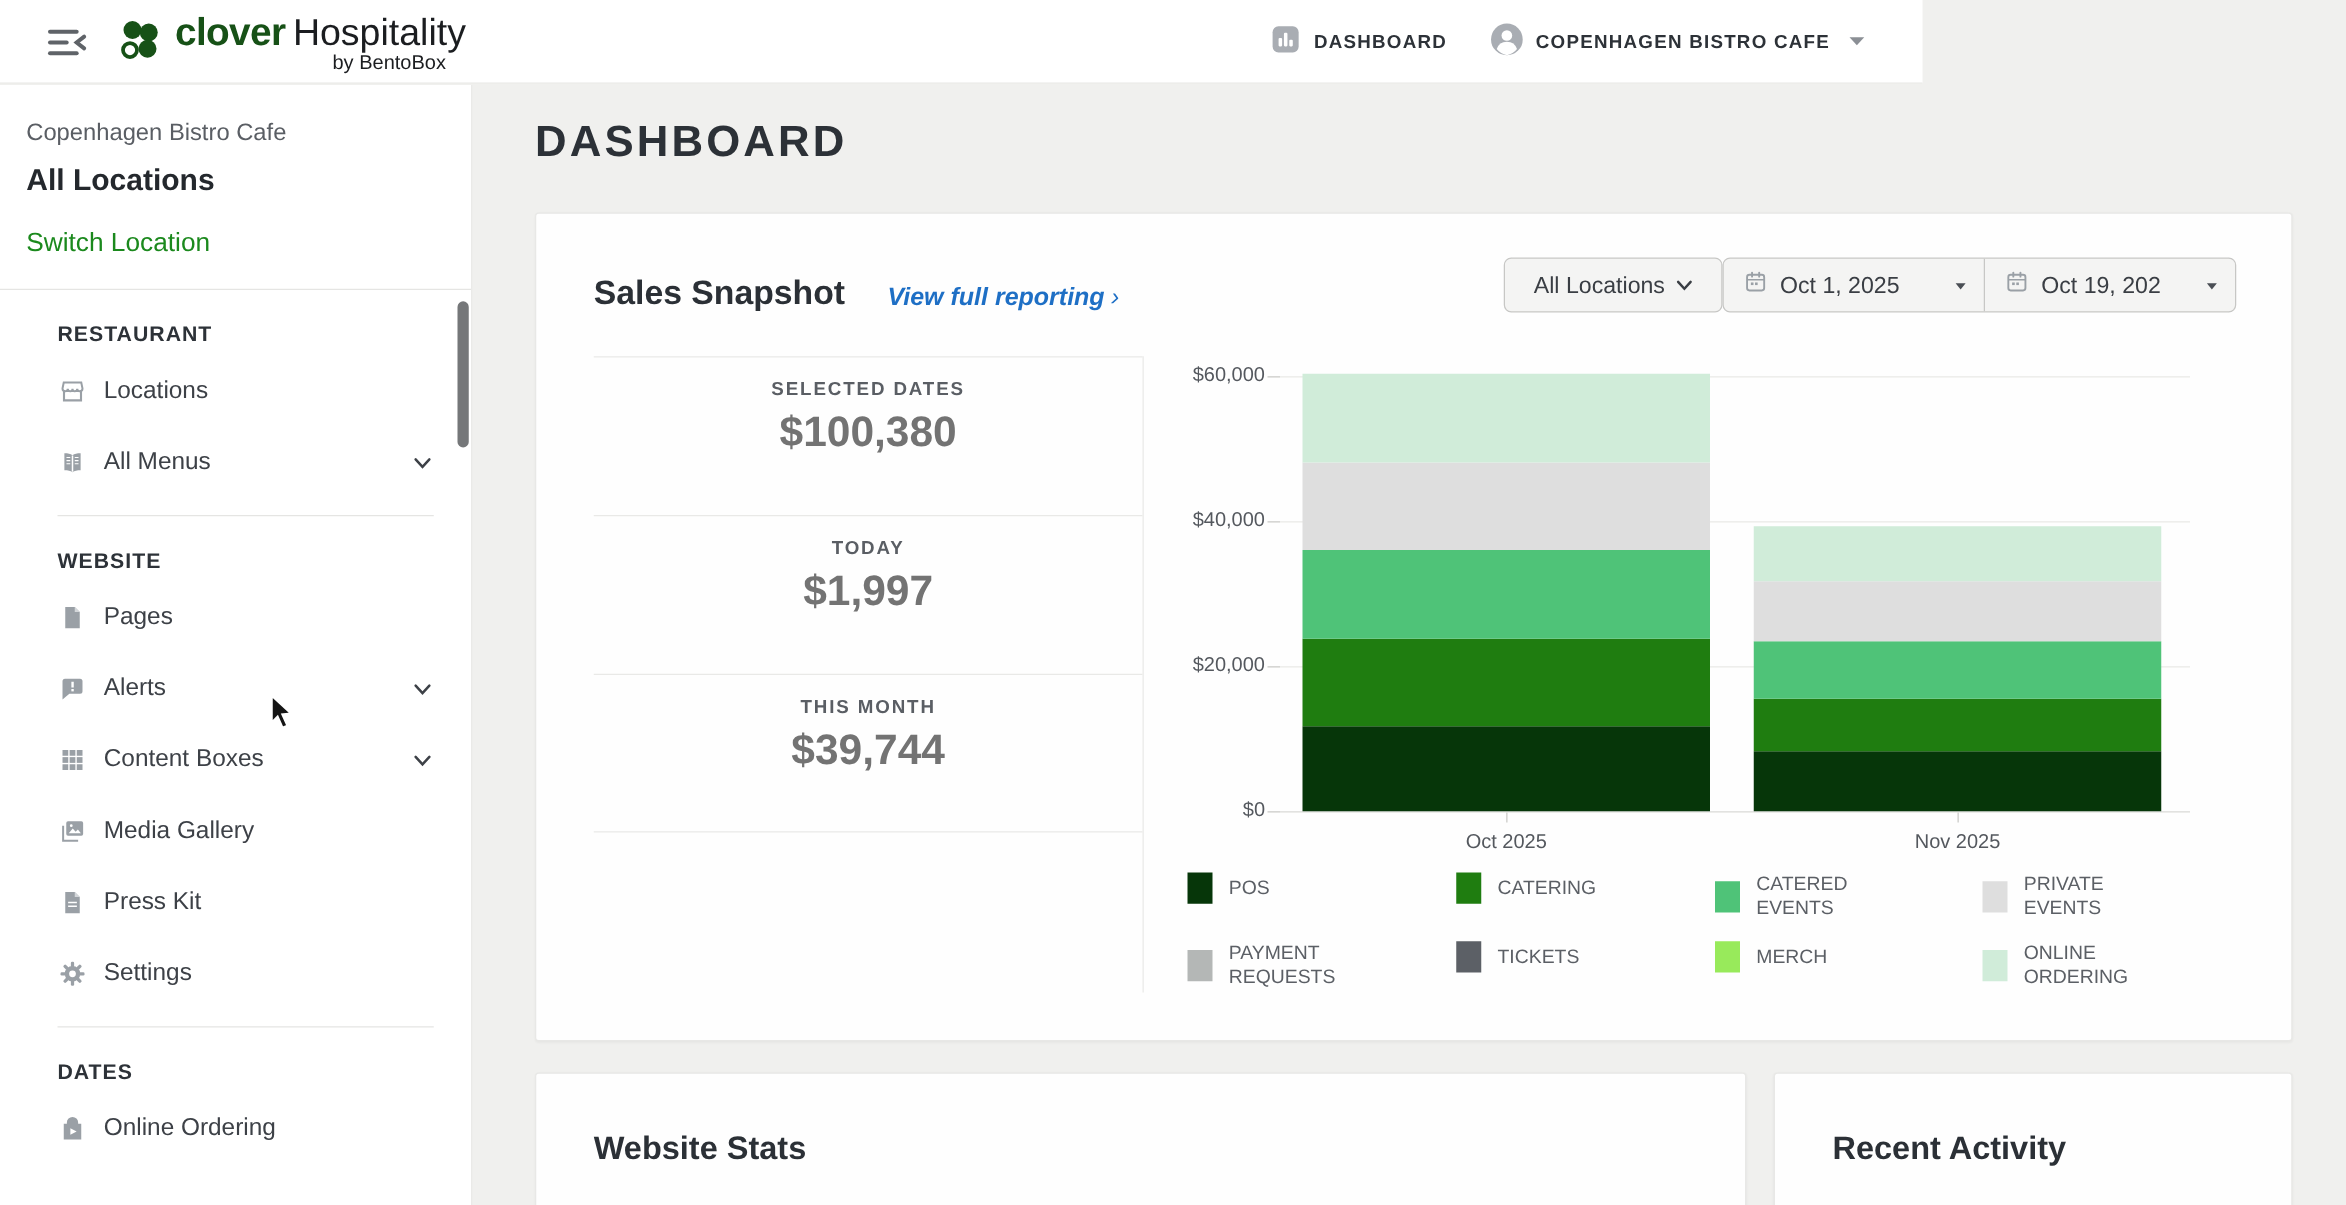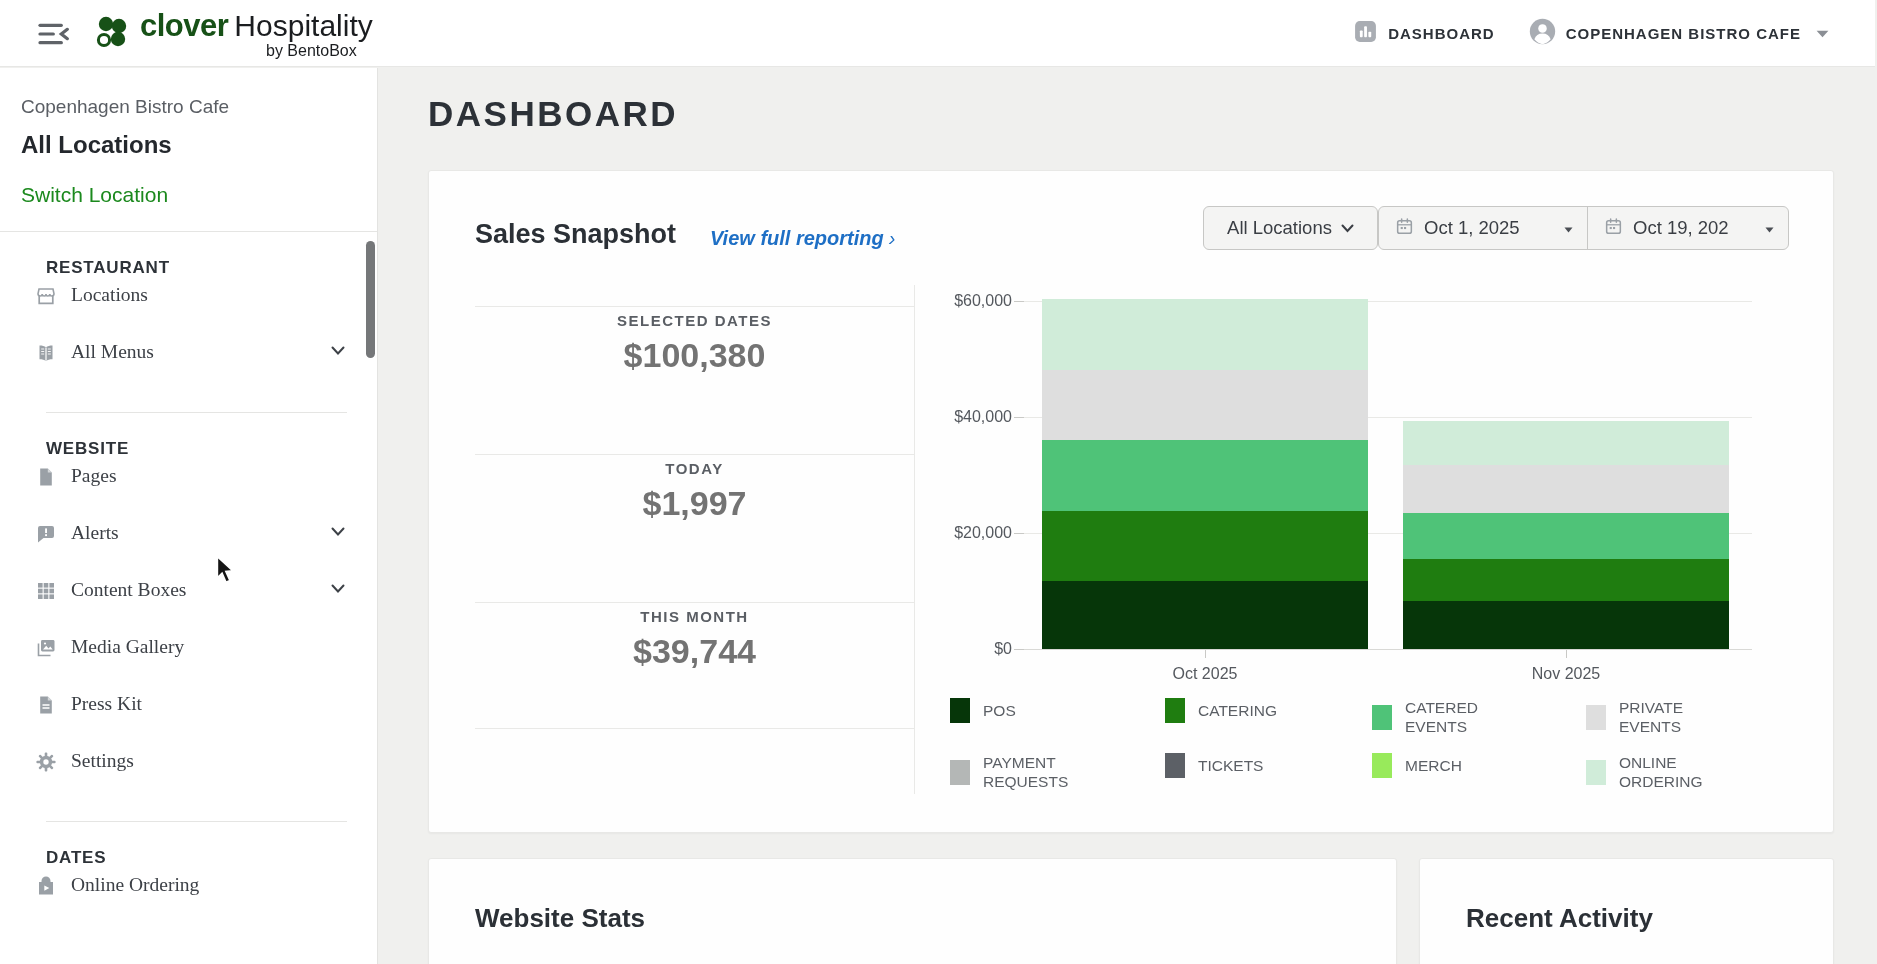--- a/index.html
+++ b/index.html
@@ -1,20 +1,20 @@
 <!DOCTYPE html>
 <html><head>
 <meta charset="utf-8">
 <style>
   * { margin:0; padding:0; box-sizing:border-box; }
   html,body { width:1877px; height:964px; overflow:hidden; background:#f0f0ee;
               font-family:"Liberation Sans", sans-serif; color:#2d3238; }
 
   
-  .header { position:absolute; top:0; left:0; width:1875px; height:67px; background:#fff;
+  .header { position:absolute; top:0; left:0; width:1538px; height:67px; background:#fff;
             border-bottom:1px solid #e7e7e5; z-index:20; }
   .collapse-btn { position:absolute; left:36px; top:18px; width:40px; height:32px; cursor:pointer; }
   .brand { position:absolute; left:92px; top:8px; display:flex; align-items:flex-start; }
   .brand-mark { margin-top:6px; }
   .brand-text { margin-left:8px; position:relative; }
   .brand-clover { font-size:31px; font-weight:800; color:#175117; letter-spacing:-0.5px; }
   .brand-hosp { font-size:30px; font-weight:400; color:#1b1d20; margin-left:6px; }
   .brand-by { position:absolute; right:16px; top:34px; font-size:16px; color:#1b1d20; }
   .hdr-right { position:absolute; right:45px; top:0; height:67px; display:flex; align-items:center; gap:34px; }
   .hdr-nav { display:flex; align-items:center; gap:10px; cursor:pointer; }
@@ -26,22 +26,22 @@
   
   .sidebar { position:absolute; top:68px; left:0; width:378px; bottom:0; background:#fff;
              border-right:1px solid #e3e3e1; overflow:hidden; z-index:10; }
   .side-org { margin:28px 0 0 21px; font-size:19px; color:#5a5e64; }
   .side-loc { margin:13px 0 0 21px; font-size:24px; font-weight:700; color:#24282d; }
   .side-switch { display:inline-block; margin:24px 0 0 21px; font-size:21px; font-weight:500;
                  color:#1b891d; cursor:pointer; }
   .side-div-full { margin-top:24px; border-top:1px solid #e5e5e3; }
   .side-div-inset { margin:14px 30px 0 46px; border-top:1px solid #e5e5e3; }
   .side-sec-title { margin:26px 0 6px 46px; font-size:17px; font-weight:700; letter-spacing:0.8px; color:#2d3238; }
-  .side-item { height:57px; display:flex; align-items:flex-start; padding-left:34px; padding-right:30px;
-               cursor:pointer; position:relative;font-family:Liberation Serif, serif; }
+  .side-item { height:57px; display:flex; align-items:center; padding-left:46px; padding-right:30px;
+               cursor:pointer; position:relative; }
   .side-ico { width:24px; height:24px; flex:0 0 24px; display:flex; align-items:center; }
   .side-label { margin-left:13px; font-size:19.5px; color:#3d4147; }
   .side-chev { margin-left:auto; width:18px; height:18px; }
   .side-scroll-thumb { position:absolute; left:366px; top:173px; width:9px; height:117px;
                        background:#757779; border-radius:5px; }
 
   
   .main { position:absolute; top:68px; left:379px; right:0; bottom:0; background:#f0f0ee; overflow:hidden; }
   .page-title { position:absolute; left:49px; top:26px; font-size:35px; font-weight:800;
                 letter-spacing:2.5px; color:#2c3137; }
@@ -68,21 +68,21 @@
   .date-btn { display:flex; align-items:center; padding:0 14px 0 16px; cursor:pointer; }
   .date-btn + .date-btn { border-left:1px solid #c7c7c5; }
   .date-btn .cal { margin-right:10px; }
   .date-text { font-size:18.5px; color:#3a3e44; }
   .date-caret { margin-left:auto; padding-left:22px; }
   .date-btn-start { width:208px; }
   .date-btn-end { width:201px; }
 
   
   .stats-col { position:absolute; left:46px; top:114px; width:439px; }
-  .stat-block { height:127px; border-top:1px solid #e9e9e7; text-align:center; padding-top:5px;margin-top:21px; }
+  .stat-block { height:127px; border-top:1px solid #e9e9e7; text-align:center; padding-top:17px; }
   .stat-block:last-child { border-bottom:1px solid #e9e9e7; }
   .stat-label { font-size:15px; font-weight:700; letter-spacing:1.5px; color:#5a5e64; }
   .stat-value { margin-top:7px; font-size:34px; font-weight:800; color:#737373; }
   .stats-vdiv { position:absolute; left:485px; top:114px; width:1px; height:509px; background:#e9e9e7; }
 
   
   .gridline { position:absolute; height:1px; background:#e9e9e6; }
   .gridline.base { background:#d9d9d6; }
   .ytick-label { position:absolute; width:90px; text-align:right; font-size:16px; color:#54585e; }
   .ytick-mark { position:absolute; width:10px; height:1px; background:#c9c9c6; }

